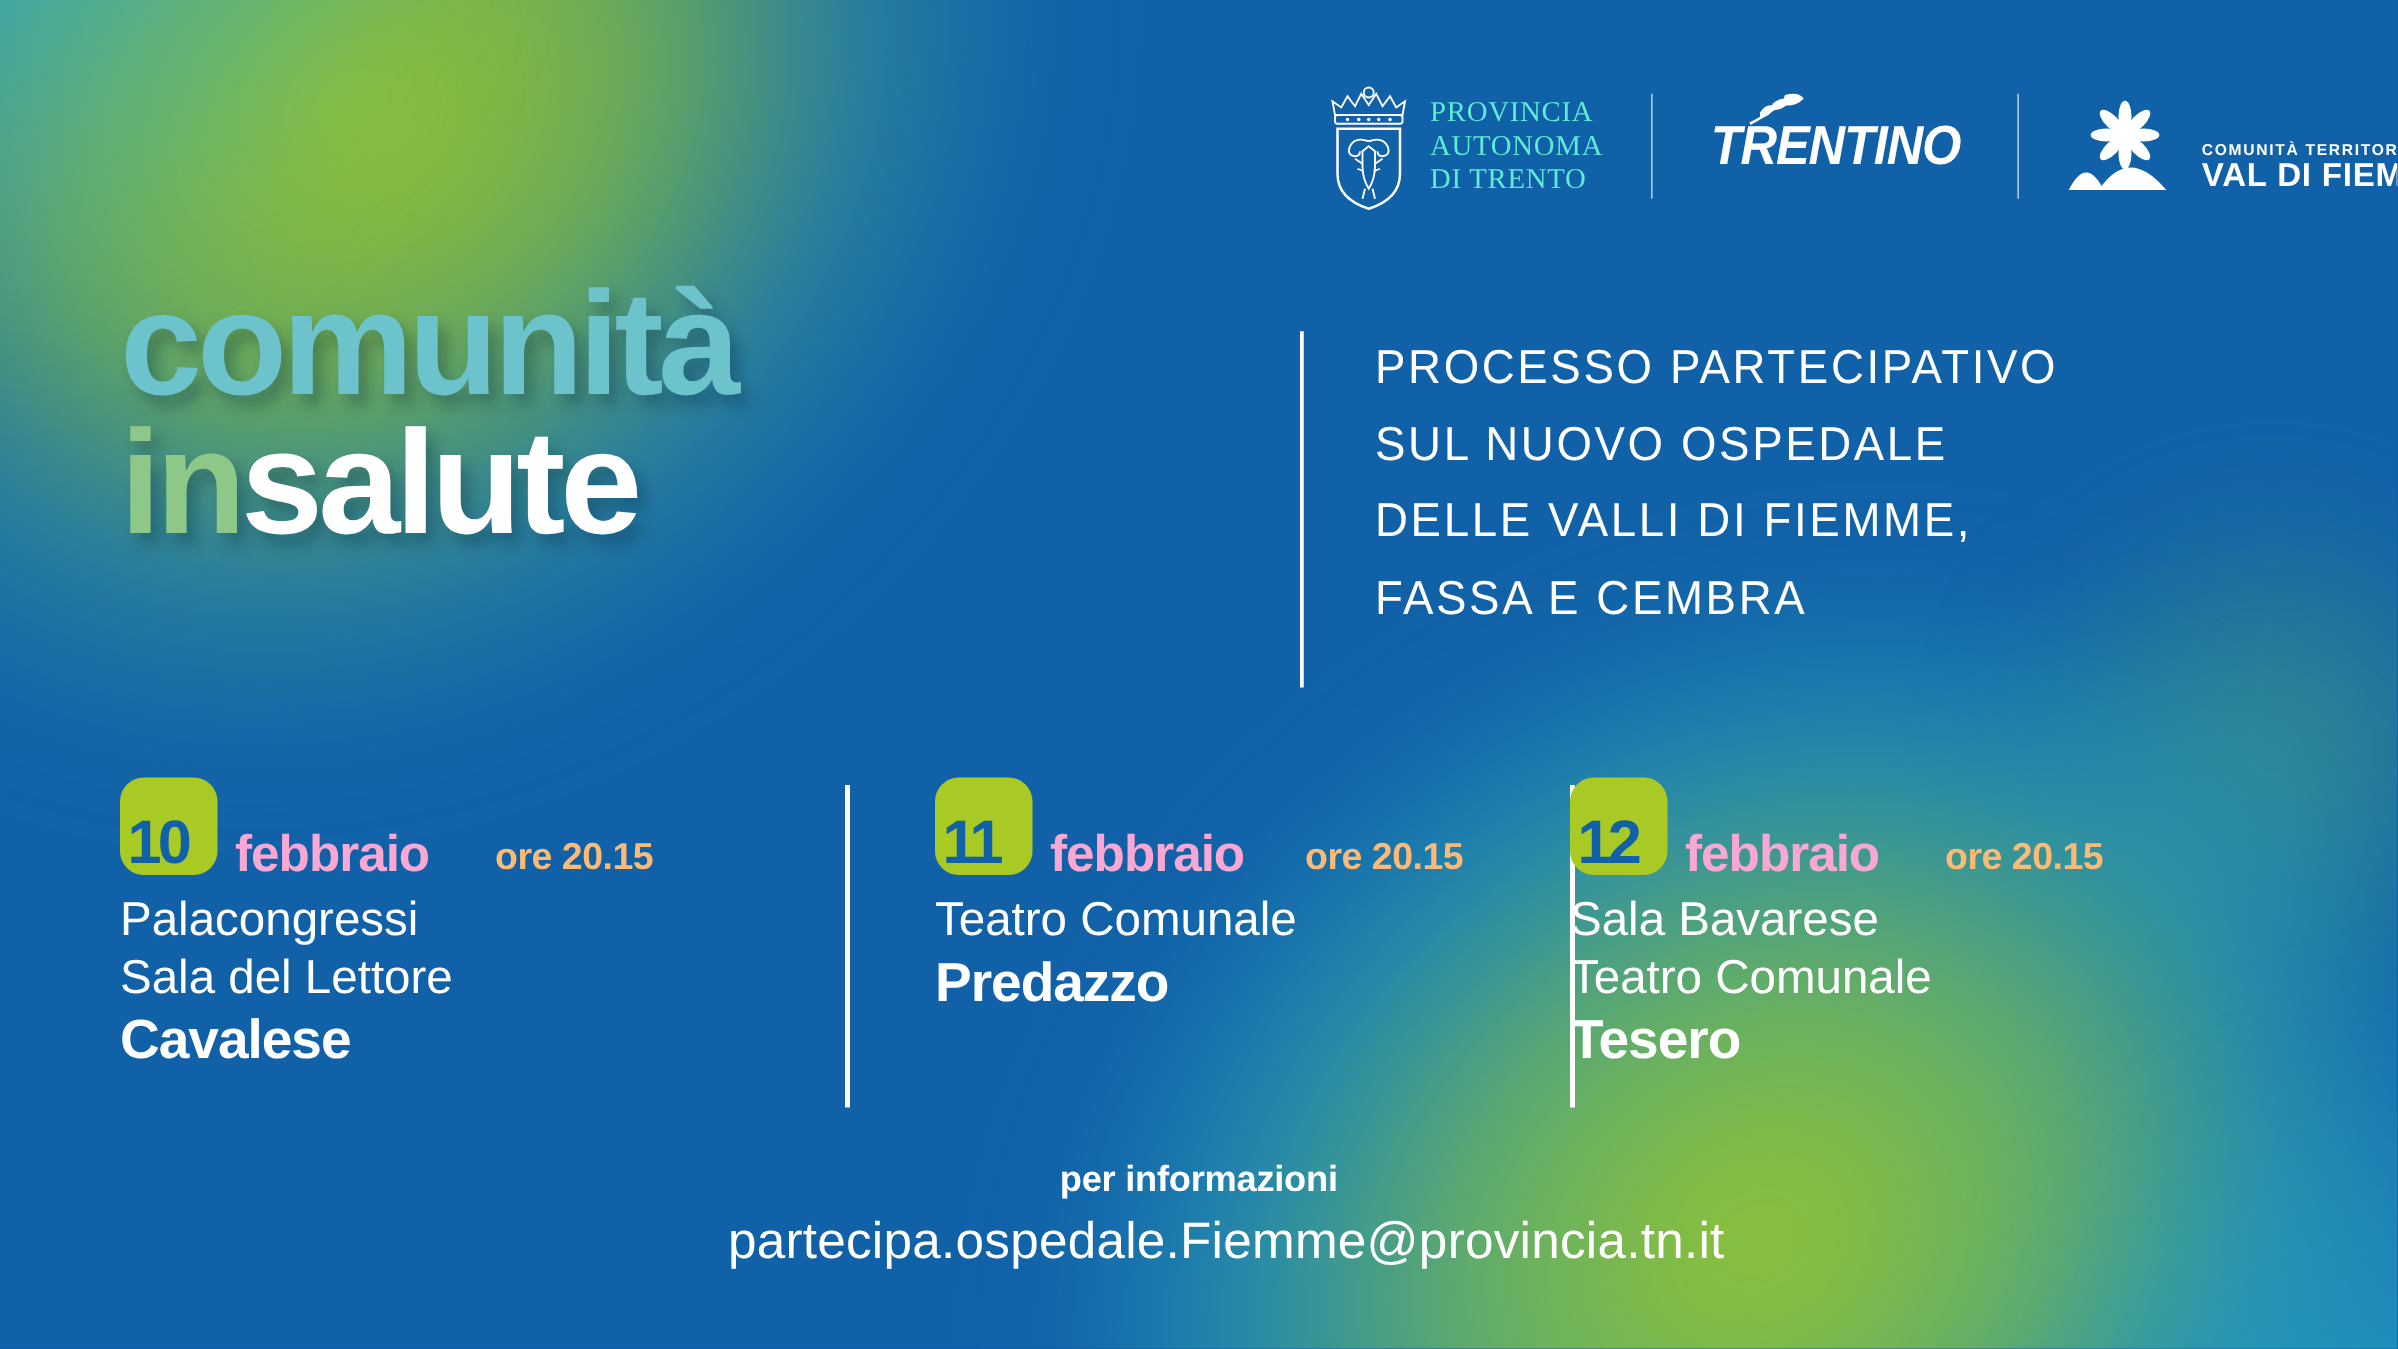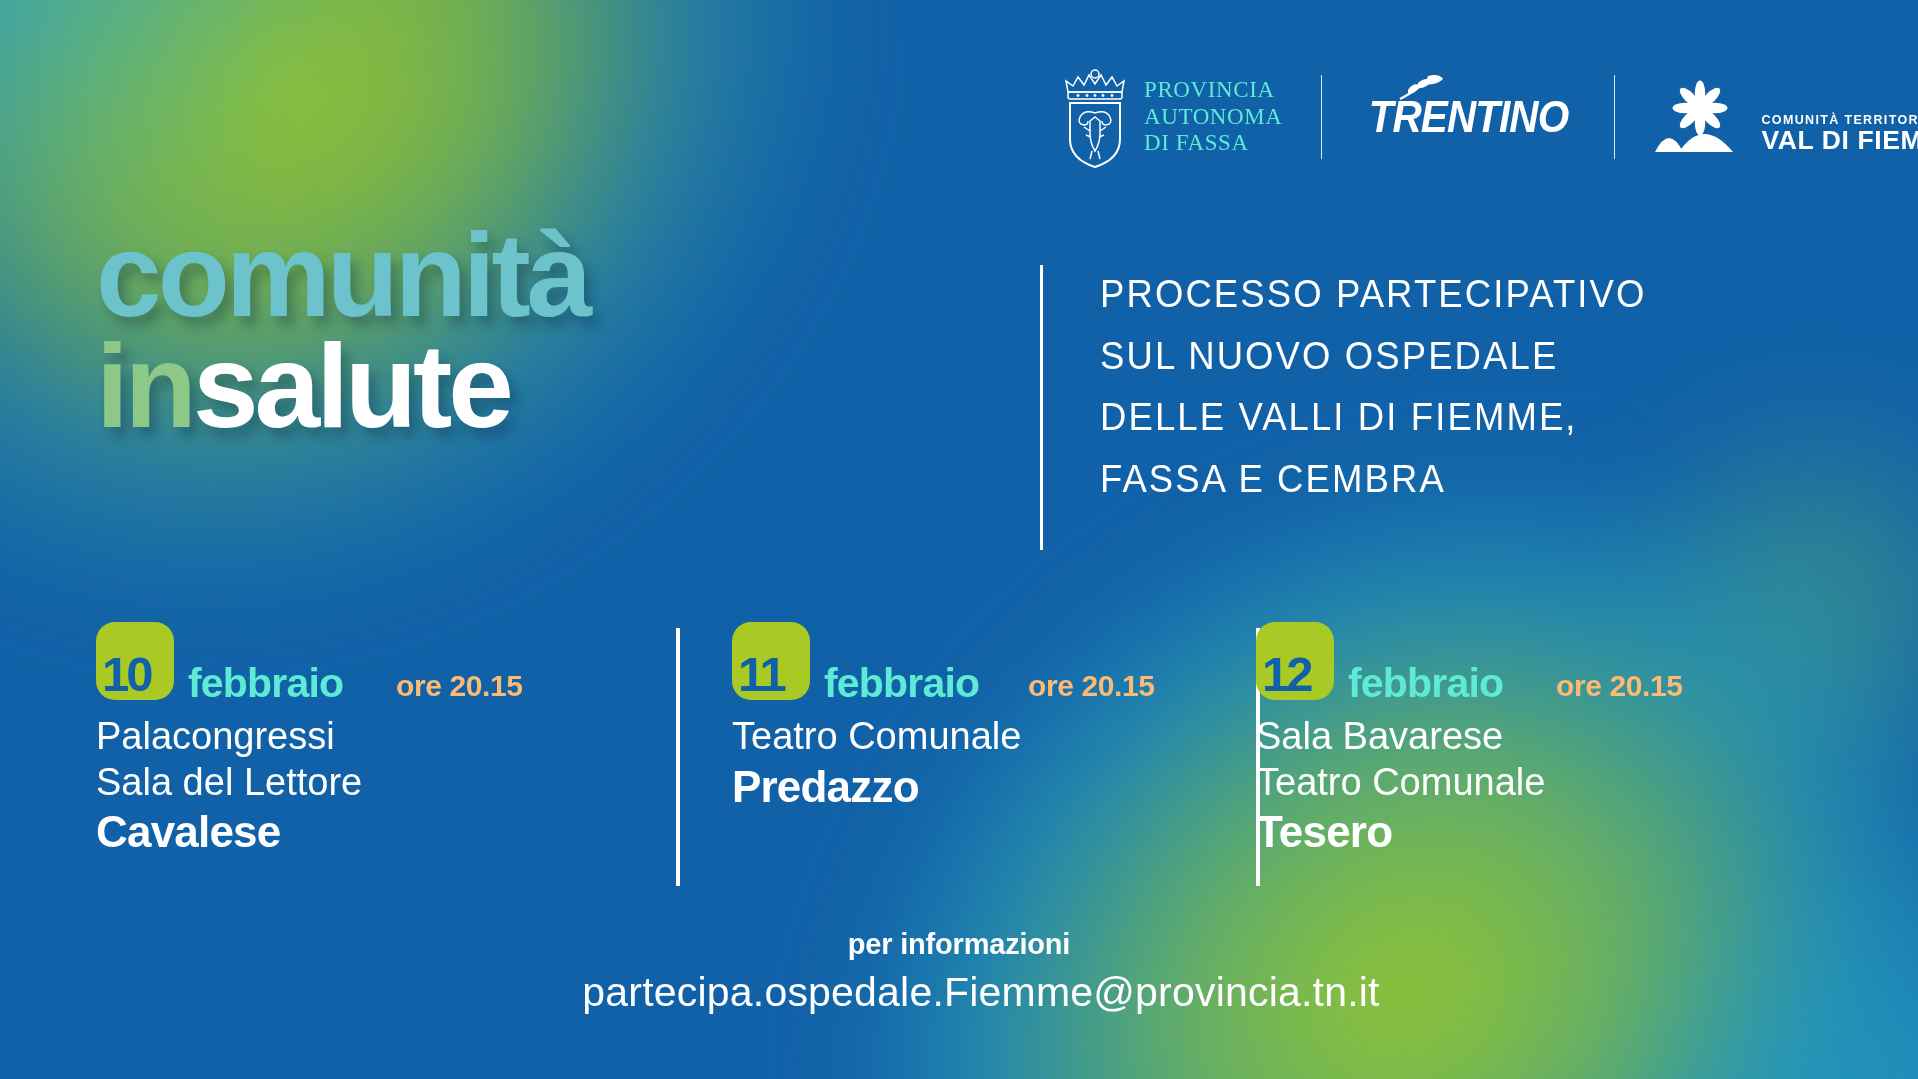--- a/index.html
+++ b/index.html
@@ -114,42 +114,42 @@
     transform:scaleX(.96); transform-origin:left top;
   }
   #subhead div{ white-space:nowrap; }
 
   
   #dates{
     position:absolute; left:96px; top:622px; width:1740px;
     display:flex;
   }
   .date-col{ position:relative; width:580px; padding-right:40px; }
-  .date-col.c2{ padding-left:56px; }
+  .date-col.c2{ padding-left:72px; }
   .date-col.c3{ }
 
   .col-rule{
     position:absolute; left:0; top:6px; width:4px; height:258px;
     background:#ffffff;
   }
 
   .date-head{ position:relative; height:86px; }
   .badge{
     position:absolute; left:0; top:0;
     width:78px; height:78px; border-radius:19px;
     background:#a9c925;
   }
   .daynum{
     position:absolute; left:6px; top:28px;
     font-size:49px; font-weight:bold; letter-spacing:-3px;
     color:#1161a8; line-height:1; z-index:2;
   }
   .month{
     position:absolute; left:92px; top:38px;
-    font-size:41px; font-weight:bold; color:#5eead4;
+    font-size:41px; font-weight:bold; color:#f9a8d4;
     letter-spacing:-.8px;
   }
   .time{
     position:absolute; top:47px;
     font-size:30px; font-weight:bold; color:#fdba74;
     letter-spacing:-.4px;
   }
   .c1 .time{ left:300px; }
   .c2 .time{ left:296px; }
   .c3 .time{ left:300px; }
@@ -199,21 +199,21 @@
           <path d="M35 48 Q24 44 20 52 Q17 59 24 60 Q28 60 28 56"></path>
           <path d="M35 48 Q46 44 50 52 Q53 59 46 60 Q42 60 42 56"></path>
           <path d="M30 56 L35 52 L40 56 L40 68 Q40 78 35 86 Q30 78 30 68 Z"></path>
           <path d="M24 62 L30 66 M46 62 L40 66 M26 70 L31 72 M44 70 L39 72"></path>
           <path d="M32 86 L30 94 M38 86 L40 94"></path>
         </g>
       </svg>
       <div class="pat-text">
         <div>PROVINCIA</div>
         <div>AUTONOMA</div>
-        <div>DI FASSA</div>
+        <div>DI TRENTO</div>
       </div>
     </div>
 
     <div class="logo-sep"></div>
 
     <div class="logo-cell">
       <div style="position:relative;">
         <svg width="46" height="30" viewBox="0 0 46 30" style="position:absolute; left:38px; top:-20px;">
           <g fill="#ffffff">
             <path d="M30 4 Q41 1 45 7 Q38 14 27 12 Z"></path>

